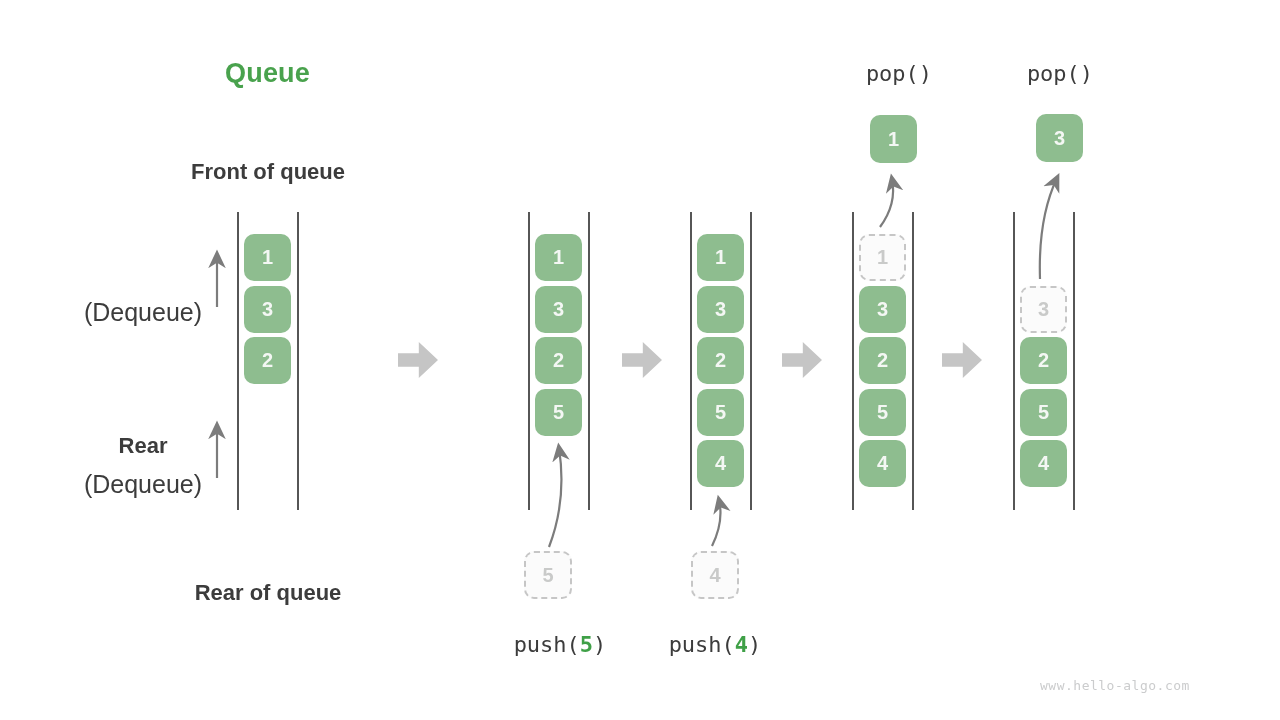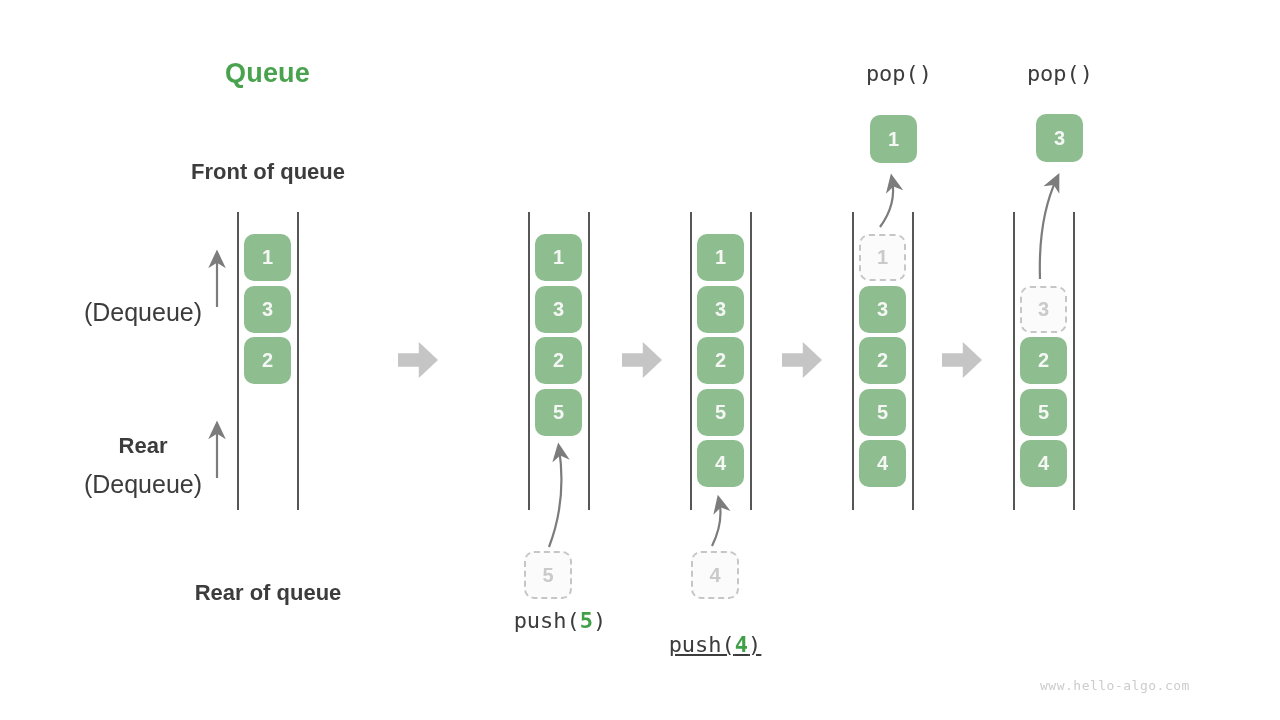--- a/index.html
+++ b/index.html
@@ -147,22 +147,22 @@
   <div class="block-arrow" style="left:942px;top:342px;"></div>
 
   <div class="abs center mono code-label" style="left:843px;top:61px;width:112px;">pop()</div>
   <div class="abs center mono code-label" style="left:1004px;top:61px;width:112px;">pop()</div>
   <div class="float-box" style="left:870px;top:115px;">1</div>
   <div class="float-box" style="left:1036px;top:114px;">3</div>
 
   <div class="float-box dashed" style="left:524px;top:551px;width:48px;">5</div>
   <div class="float-box dashed" style="left:691px;top:551px;width:48px;">4</div>
 
-  <div class="abs center mono code-label" style="left:490px;top:608px;width:140px;"><span>push(</span><span class="arg">5</span><span>)</span></div>
-  <div class="abs center mono code-label" style="left:645px;top:632px;width:140px;text-decoration:underline;"><span>push(</span><span class="arg">4</span><span>)</span></div>
+  <div class="abs center mono code-label" style="left:490px;top:632px;width:140px;"><span>push(</span><span class="arg">5</span><span>)</span></div>
+  <div class="abs center mono code-label" style="left:645px;top:632px;width:140px;"><span>push(</span><span class="arg">4</span><span>)</span></div>
 
   <svg class="overlay" width="1280" height="720" viewBox="0 0 1280 720">
     <defs>
       <marker id="ah" markerWidth="9" markerHeight="9" viewBox="0 0 9 9" refX="6" refY="4.5" orient="auto">
         <path class="ah" d="M0,0.5 L8.5,4.5 L0,8.5 L2.5,4.5 z"></path>
       </marker>
     </defs>
     <path class="thin" d="M217,307 L217,255" marker-end="url(#ah)"></path>
     <path class="thin" d="M217,478 L217,426" marker-end="url(#ah)"></path>
     <path class="thin" d="M549,547 Q567,500 559,448" marker-end="url(#ah)"></path>

